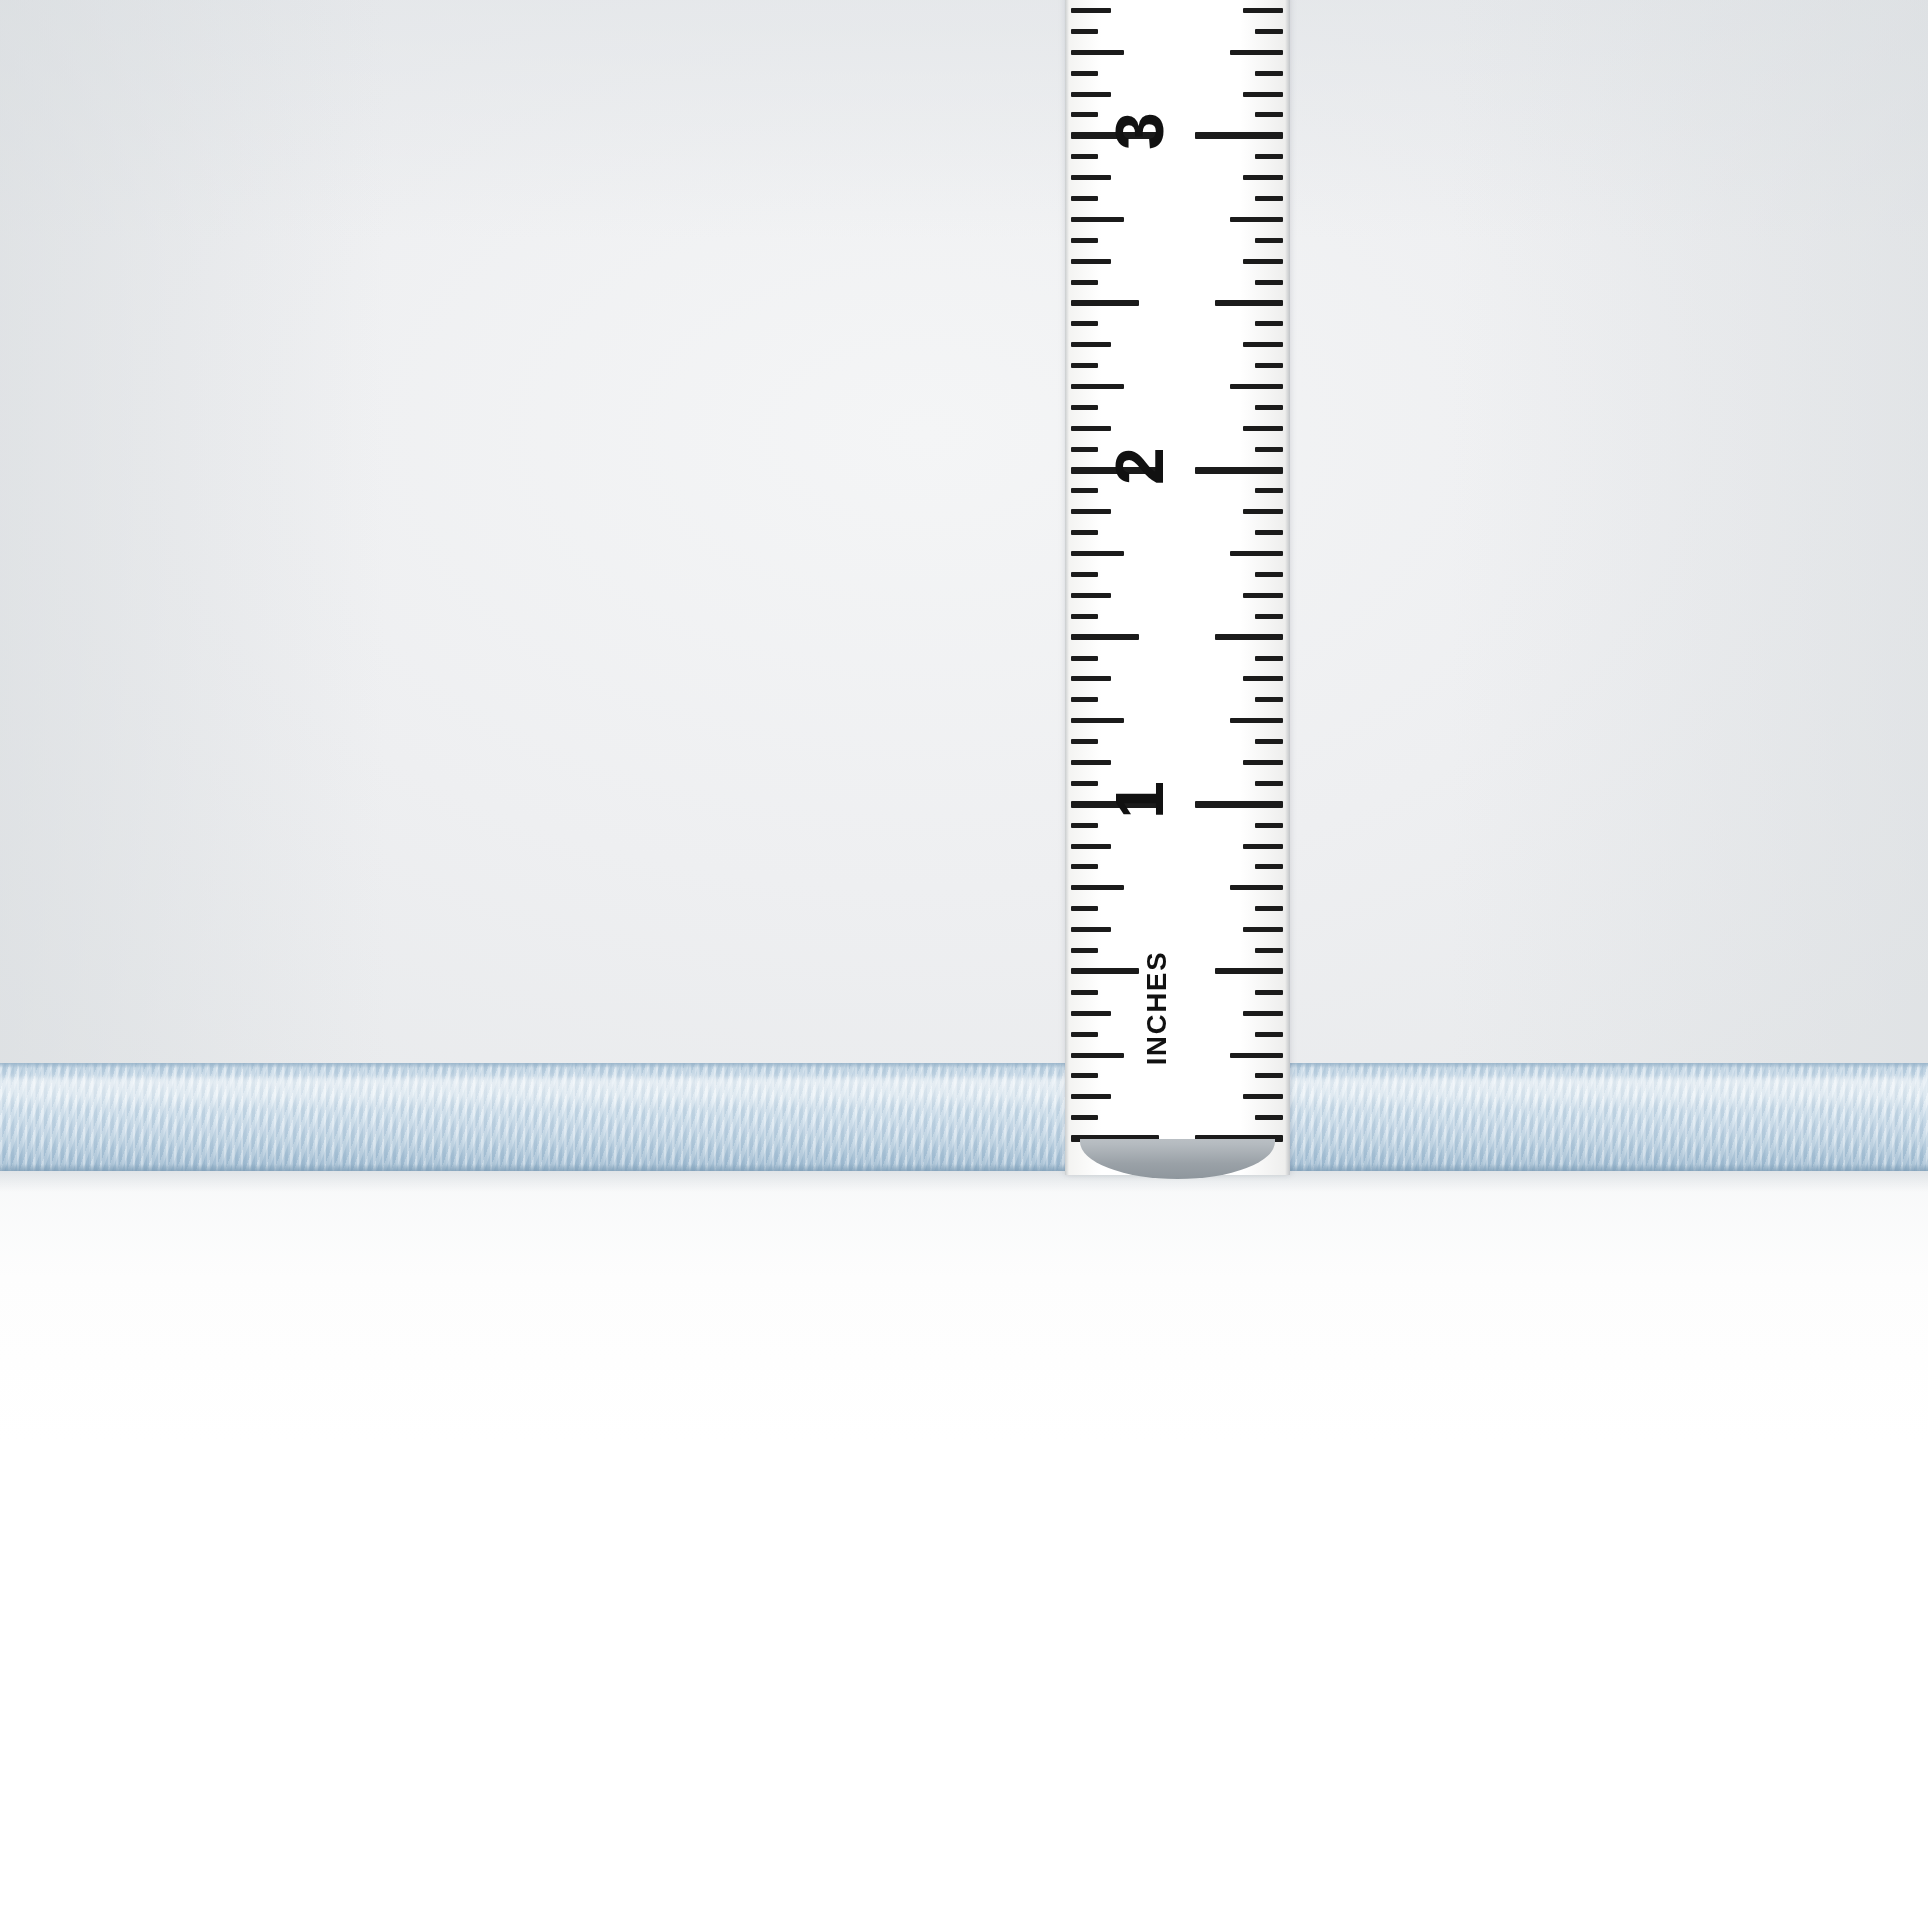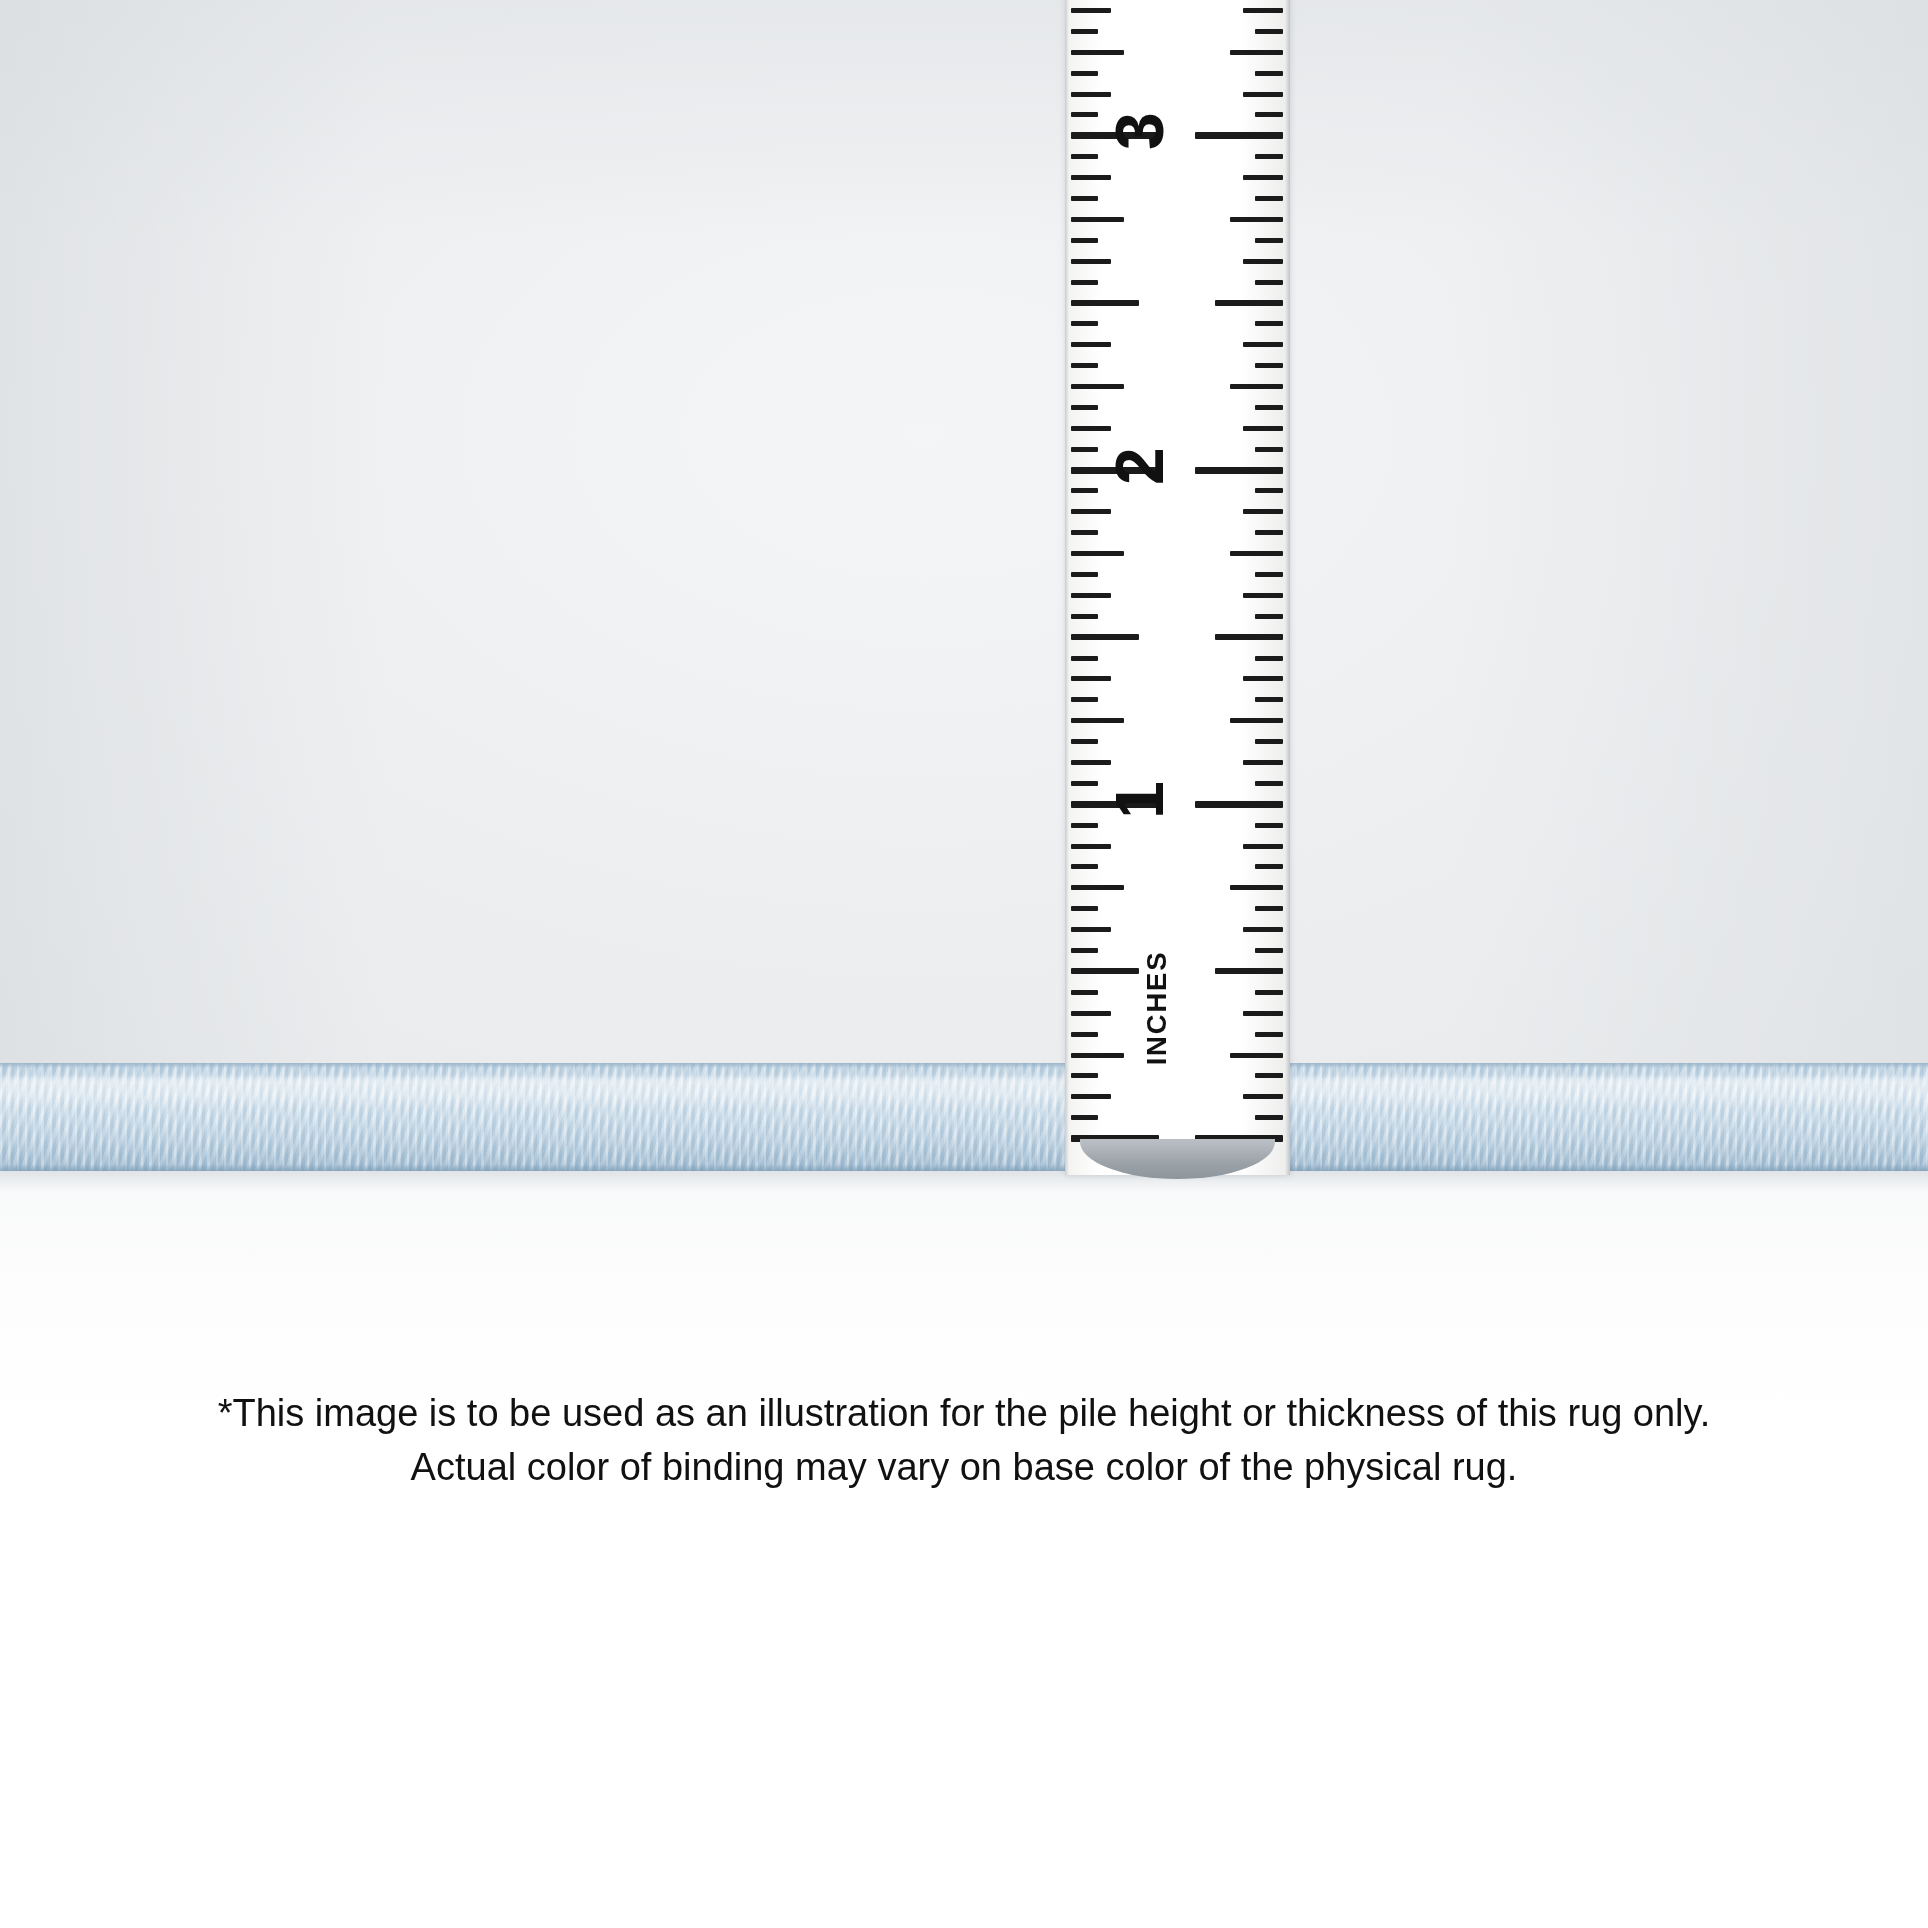--- a/index.html
+++ b/index.html
@@ -396,19 +396,15 @@
 
     <span class="label-inches" style="left:35px; top:996px;">INCHES</span>
   </div>
 
   <div class="tape-tip">
     <div class="tape-tip-shape">
       
     </div>
   </div>
 
-  <div class="caption">
-    <span class="caption-line">*This image is to be used as an illustration for the pile height or thickness of this rug only.</span>
-    <span class="caption-line">Actual color of binding may vary on base color of the physical rug.</span>
-  </div>
 
 </div>
 
 
 </body></html>

